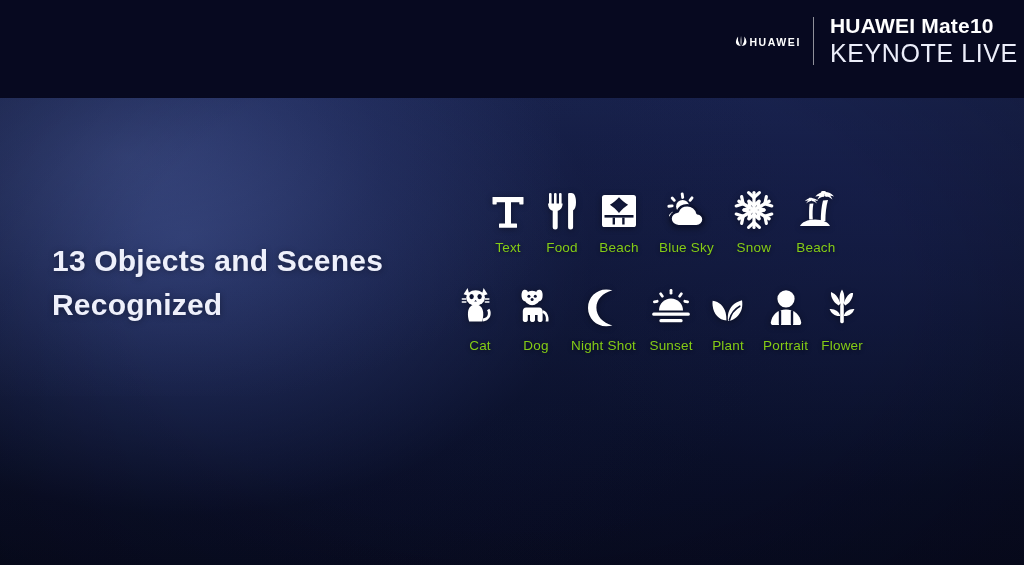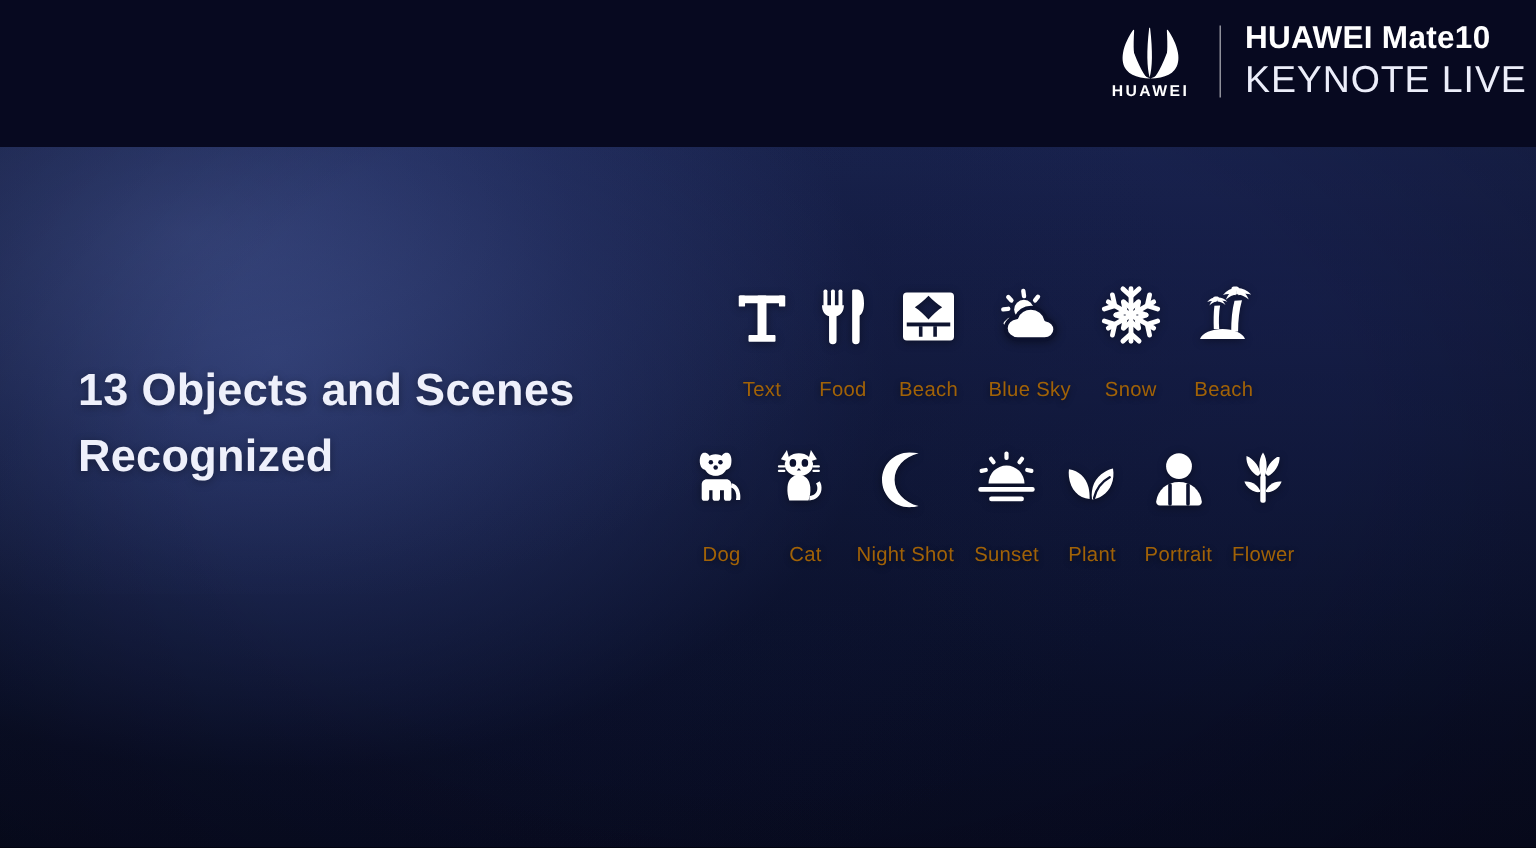--- a/index.html
+++ b/index.html
@@ -87,21 +87,21 @@
   .logo-lockup {
     position: absolute;
     top: 14px;
     left: 733px;
     display: flex;
     align-items: center;
     z-index: 6;
   }
   .huawei-mark {
     display: flex;
-    flex-direction: column;
+    flex-direction: row;
     align-items: center;
     width: 68px;
   }
   .huawei-mark svg { display: block; }
   .huawei-word {
     font-size: 10.5px;
     font-weight: bold;
     letter-spacing: 1.6px;
     color: #fff;
     margin-top: 2px;
@@ -174,23 +174,23 @@
   }
   .icon-glyph {
     height: 44px;
     display: flex;
     align-items: flex-end;
     justify-content: center;
     filter: drop-shadow(0 1px 3px rgba(0,0,0,0.4));
   }
   .icon-glyph svg { display: block; }
   .icon-label {
-    margin-top: 23px;
+    margin-top: 11px;
     font-size: 13.5px;
-    color: #a16207;
+    color: #84cc16;
     letter-spacing: 0.2px;
     white-space: nowrap;
     line-height: 1;
     text-shadow: 0 1px 4px rgba(0,0,0,0.45);
   }
 </style>
 </head>
 <body>
 
 <div id="slide">
@@ -370,67 +370,67 @@
         </div>
         <div class="icon-label">Beach</div>
       </div>
 
     </div>
 
     <div class="icon-row row-2">
 
       <div class="icon-cell">
         <div class="icon-glyph">
+          <svg width="42" height="42" viewBox="0 0 42 42" aria-hidden="true">
+            <g fill="#ffffff">
+
+              <path d="M8.6 2.0l2.2 8.2-6.2-2.0z"></path>
+              <path d="M24.6 2.0l-2.2 8.2 6.2-2.0z"></path>
+
+              <ellipse cx="16.6" cy="11.8" rx="9.4" ry="7.6"></ellipse>
+              <ellipse cx="12.6" cy="10.6" rx="2.2" ry="2.6" fill="#0c1230"></ellipse>
+              <ellipse cx="20.6" cy="10.6" rx="2.2" ry="2.6" fill="#0c1230"></ellipse>
+              <path d="M16.6 14.0l-1.4 1.6h2.8z" fill="#0c1230"></path>
+
+              <rect x="2.6" y="12.2" width="5.0" height="1.5" rx="0.7"></rect>
+              <rect x="2.6" y="15.2" width="5.0" height="1.5" rx="0.7"></rect>
+              <rect x="25.6" y="12.2" width="5.0" height="1.5" rx="0.7"></rect>
+              <rect x="25.6" y="15.2" width="5.0" height="1.5" rx="0.7"></rect>
+
+              <path d="M16.6 18.6c4.4 0 7.2 3.2 7.6 8.0.3 3.4-.3 6.4-1.2 9.0H10.2c-.9-2.6-1.5-5.6-1.2-9.0.4-4.8 3.2-8.0 7.6-8.0z"></path>
+
+              <path d="M23.6 35.6c4.4-.4 7.4-3.0 8.0-7.0.35-2.3-.2-4.4-1.2-5.8l-2.4 1.5c.7 1.0 1.1 2.5.85 4.0-.4 2.5-2.2 4.0-5.2 4.3z"></path>
+            </g>
+          </svg>
+        </div>
+        <div class="icon-label">Cat</div>
+      </div>
+
+      <div class="icon-cell">
+        <div class="icon-glyph">
           <svg width="44" height="42" viewBox="0 0 44 42" aria-hidden="true">
             <g fill="#ffffff">
 
               <path d="M9.6 4.0c2.6-.8 4.6.8 5.0 4.0.3 2.5-.4 5.0-1.7 6.3-1.9 1.9-4.4.6-5.1-2.6-.7-3.3.0-6.8 1.8-7.7z"></path>
               <path d="M26.6 4.0c-2.6-.8-4.6.8-5.0 4.0-.3 2.5.4 5.0 1.7 6.3 1.9 1.9 4.4.6 5.1-2.6.7-3.3.0-6.8-1.8-7.7z"></path>
 
               <ellipse cx="18.1" cy="12.0" rx="7.8" ry="7.2"></ellipse>
 
               <ellipse cx="18.1" cy="15.6" rx="4.2" ry="3.4" fill="#ffffff"></ellipse>
               <circle cx="18.1" cy="13.6" r="1.5" fill="#0c1230"></circle>
               <circle cx="14.9" cy="10.2" r="1.5" fill="#0c1230"></circle>
               <circle cx="21.3" cy="10.2" r="1.5" fill="#0c1230"></circle>
 
               <path d="M11.0 21.5h14.2c2.0 0 3.4 1.5 3.4 3.6v9.0c0 1.0-.8 1.8-1.8 1.8h-1.4c-1.0 0-1.8-.8-1.8-1.8v-5.2h-2.6v5.2c0 1.0-.8 1.8-1.8 1.8h-1.4c-1.0 0-1.8-.8-1.8-1.8v-5.2h-2.2v5.2c0 1.0-.8 1.8-1.8 1.8h-1.4c-1.0 0-1.8-.8-1.8-1.8v-9.0c0-2.1 1.4-3.6 3.4-3.6z"></path>
 
               <path d="M28.8 24.2c3.0.6 5.0 3.2 5.6 7.0.25 1.6.2 3.0.0 4.2h-2.8c.3-1.2.4-2.5.2-3.8-.4-2.6-1.6-4.2-3.6-4.6z"></path>
             </g>
           </svg>
         </div>
         <div class="icon-label">Dog</div>
-      </div>
-
-      <div class="icon-cell">
-        <div class="icon-glyph">
-          <svg width="42" height="42" viewBox="0 0 42 42" aria-hidden="true">
-            <g fill="#ffffff">
-
-              <path d="M8.6 2.0l2.2 8.2-6.2-2.0z"></path>
-              <path d="M24.6 2.0l-2.2 8.2 6.2-2.0z"></path>
-
-              <ellipse cx="16.6" cy="11.8" rx="9.4" ry="7.6"></ellipse>
-              <ellipse cx="12.6" cy="10.6" rx="2.2" ry="2.6" fill="#0c1230"></ellipse>
-              <ellipse cx="20.6" cy="10.6" rx="2.2" ry="2.6" fill="#0c1230"></ellipse>
-              <path d="M16.6 14.0l-1.4 1.6h2.8z" fill="#0c1230"></path>
-
-              <rect x="2.6" y="12.2" width="5.0" height="1.5" rx="0.7"></rect>
-              <rect x="2.6" y="15.2" width="5.0" height="1.5" rx="0.7"></rect>
-              <rect x="25.6" y="12.2" width="5.0" height="1.5" rx="0.7"></rect>
-              <rect x="25.6" y="15.2" width="5.0" height="1.5" rx="0.7"></rect>
-
-              <path d="M16.6 18.6c4.4 0 7.2 3.2 7.6 8.0.3 3.4-.3 6.4-1.2 9.0H10.2c-.9-2.6-1.5-5.6-1.2-9.0.4-4.8 3.2-8.0 7.6-8.0z"></path>
-
-              <path d="M23.6 35.6c4.4-.4 7.4-3.0 8.0-7.0.35-2.3-.2-4.4-1.2-5.8l-2.4 1.5c.7 1.0 1.1 2.5.85 4.0-.4 2.5-2.2 4.0-5.2 4.3z"></path>
-            </g>
-          </svg>
-        </div>
-        <div class="icon-label">Cat</div>
       </div>
 
       <div class="icon-cell">
         <div class="icon-glyph">
           <svg width="38" height="40" viewBox="0 0 38 40" aria-hidden="true">
             <path d="M27.4 2.2c-9.8 2.6-16.0 9.4-16.0 17.6 0 8.2 6.2 15.0 16.0 17.6-1.9.5-4.0.8-6.2.8C11.0 38.2 3.0 30.0 3.0 19.9 3.0 9.8 11.0 1.6 21.2 1.6c2.2 0 4.3.2 6.2.6z" fill="#ffffff"></path>
           </svg>
         </div>
         <div class="icon-label">Night Shot</div>
       </div>

